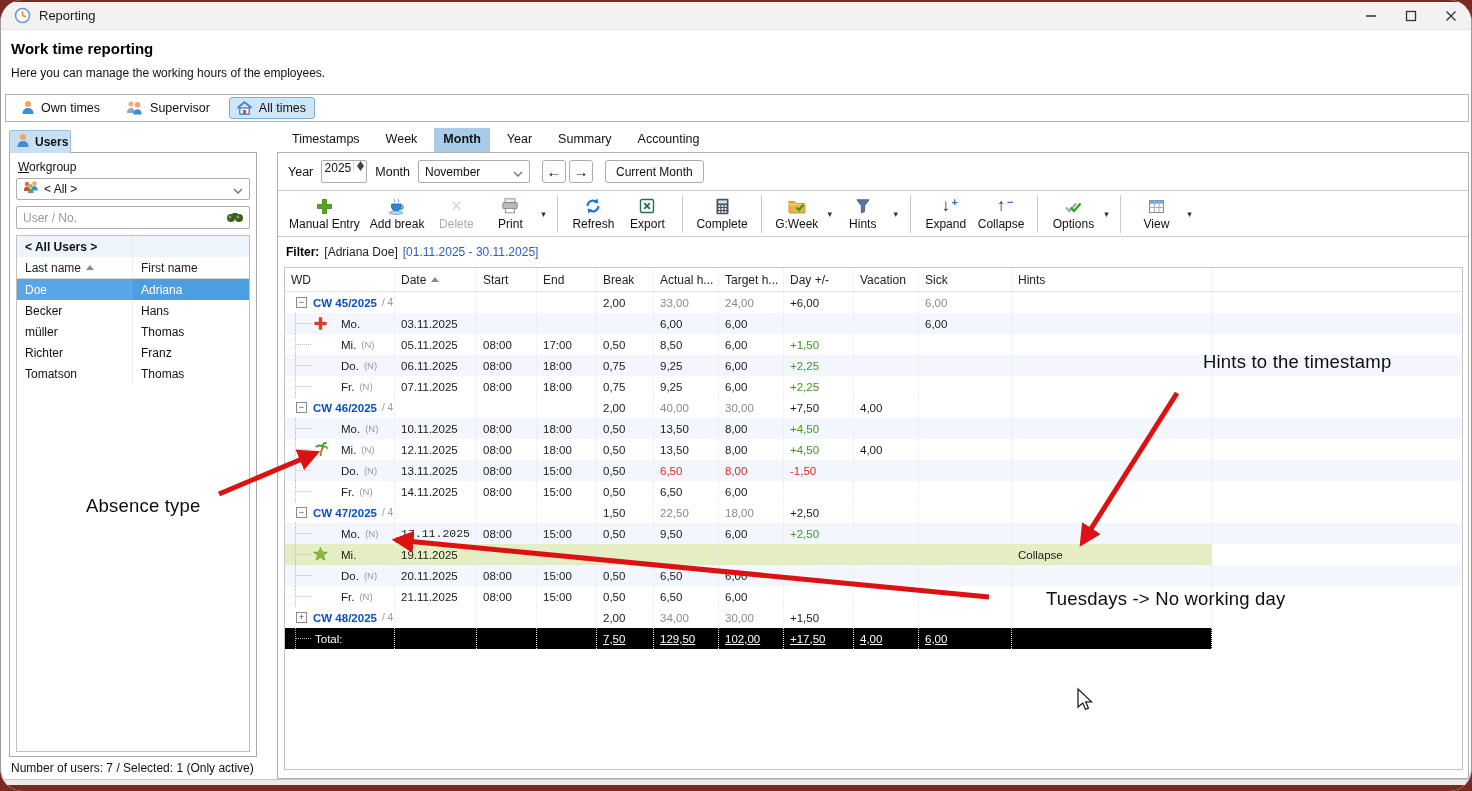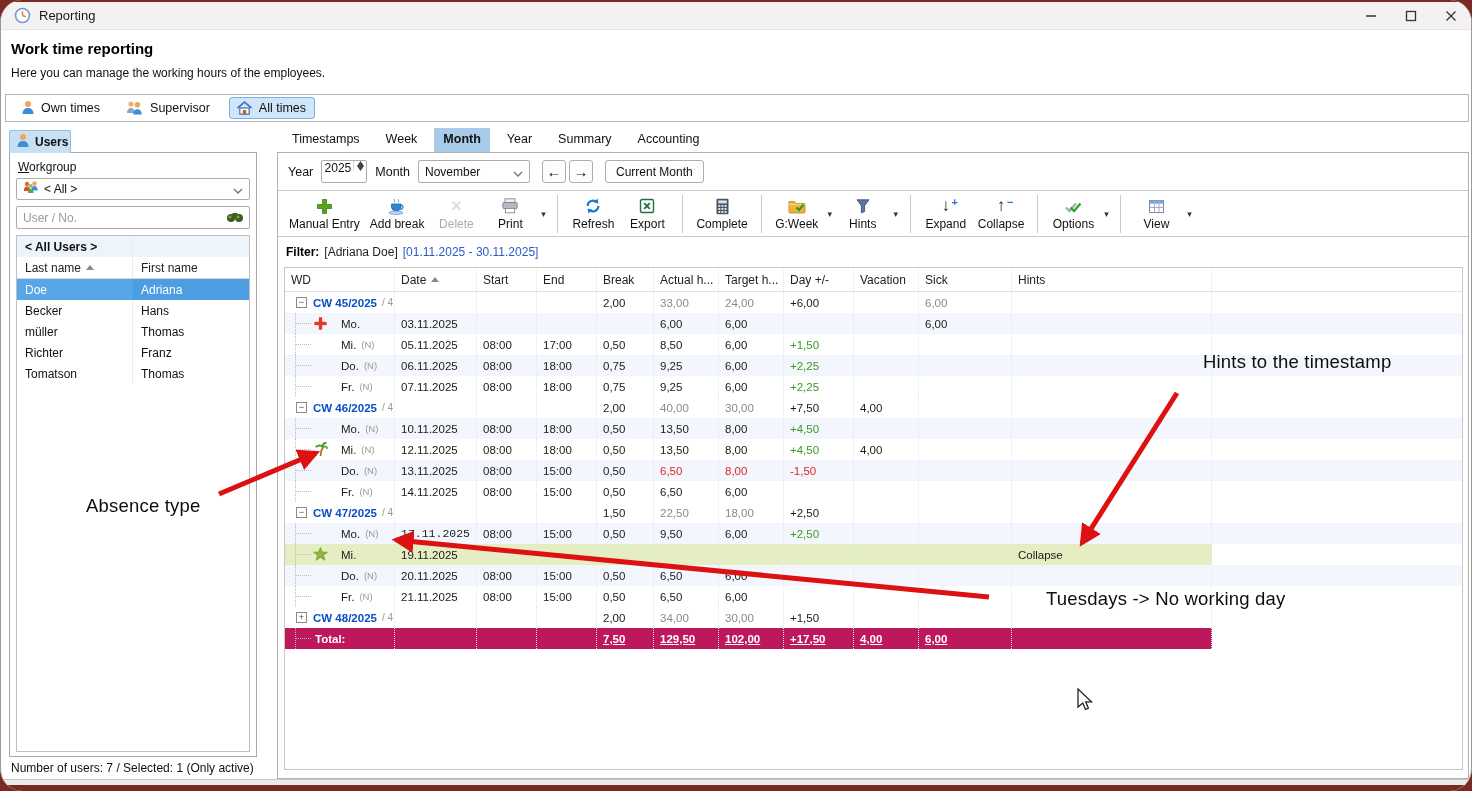--- a/index.html
+++ b/index.html
@@ -99,21 +99,21 @@
   .cw-label { color:#0b4fc4; font-weight:bold; }
   .cw-count { color:#999; font-size:10px; margin-left:5px; }
   .expander { display:inline-block; width:11px; height:11px; border:1px solid #8a8a8a; background:#fff; font-size:9px; line-height:9px; text-align:center; color:#444; margin-left:5px; flex:none; }
   .cw-label { margin-left:6px; }
   .tvl { position:absolute; left:10px; top:0; height:100%; border-left:1px dotted #b8bcc4; }
   .thl { position:absolute; left:11px; top:10px; width:15px; border-top:1px dotted #b8bcc4; }
   .dicon { position:absolute; left:27px; top:2px; width:16px; height:16px; display:flex; align-items:center; justify-content:center; }
   .wd-day { margin-left:50px; }
   .nlab { margin-left:5px; font-size:9.5px; color:#979797; }
   .g-row.hol .c:not(.fill) { background:#e5eec3; }
-  .g-row.total .c:not(.fill) { background:#be185d; color:#fff; font-weight:bold; }
+  .g-row.total .c:not(.fill) { background:#000000; color:#fff; font-weight:normal; }
   .g-row.total .c.val { text-decoration:underline; }
   .total-label { margin-left:24px; }
 
   
   .annot { position:absolute; font-size:18.5px; color:#0d0d0d; z-index:49; letter-spacing:0.2px; }
   .overlay { position:absolute; left:0; top:0; width:1472px; height:791px; pointer-events:none; z-index:50; }
 </style>
 </head>
 <body>
 

